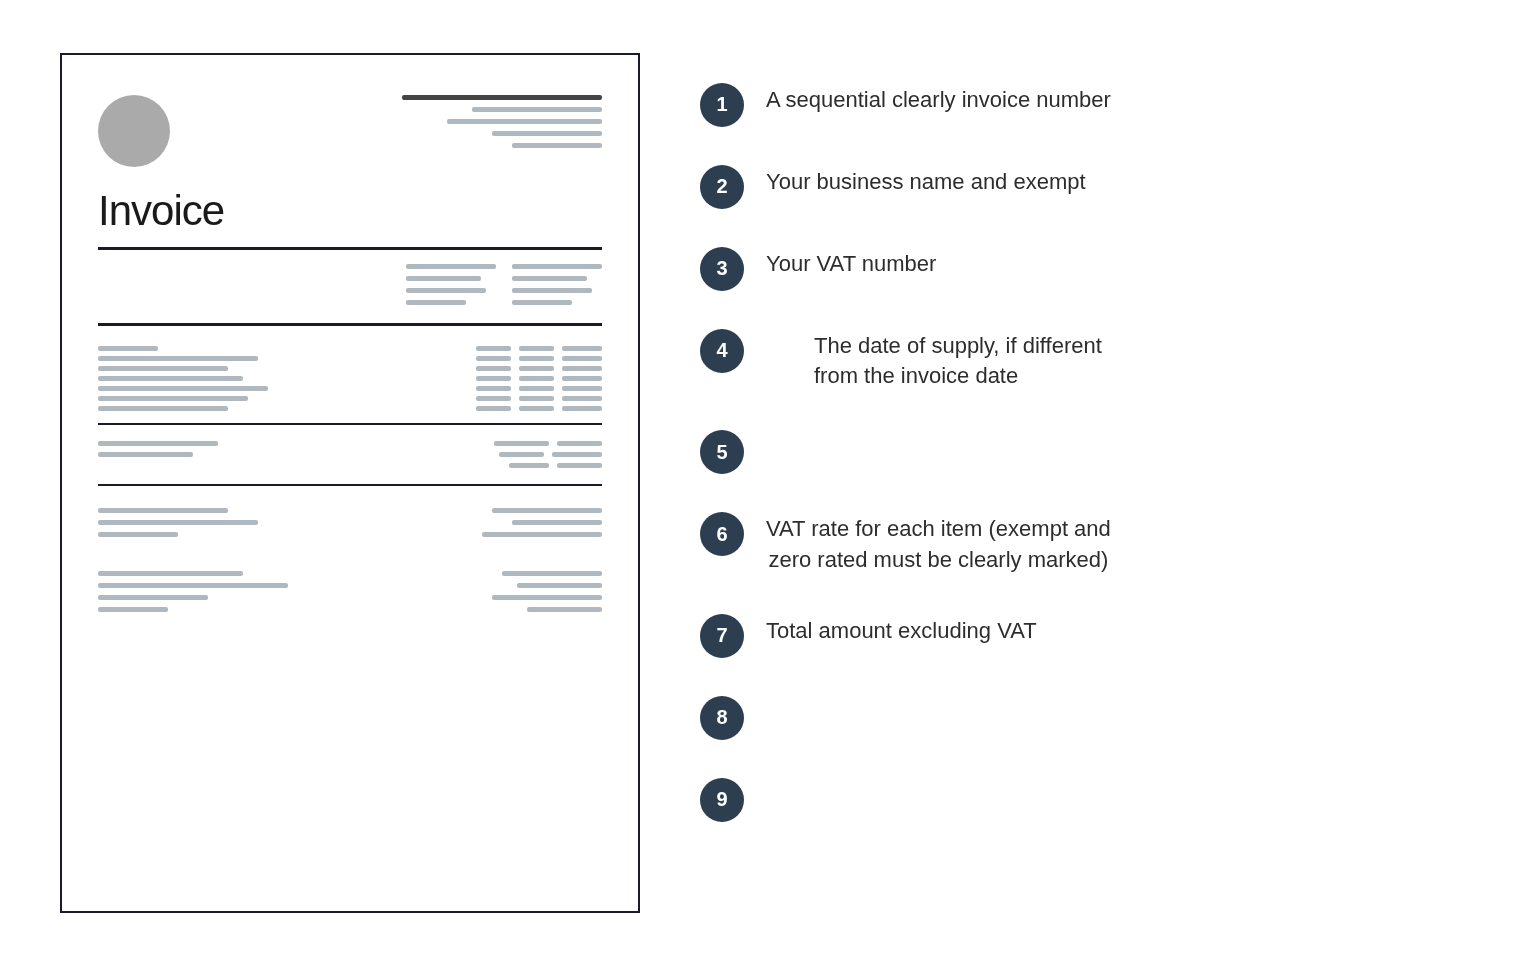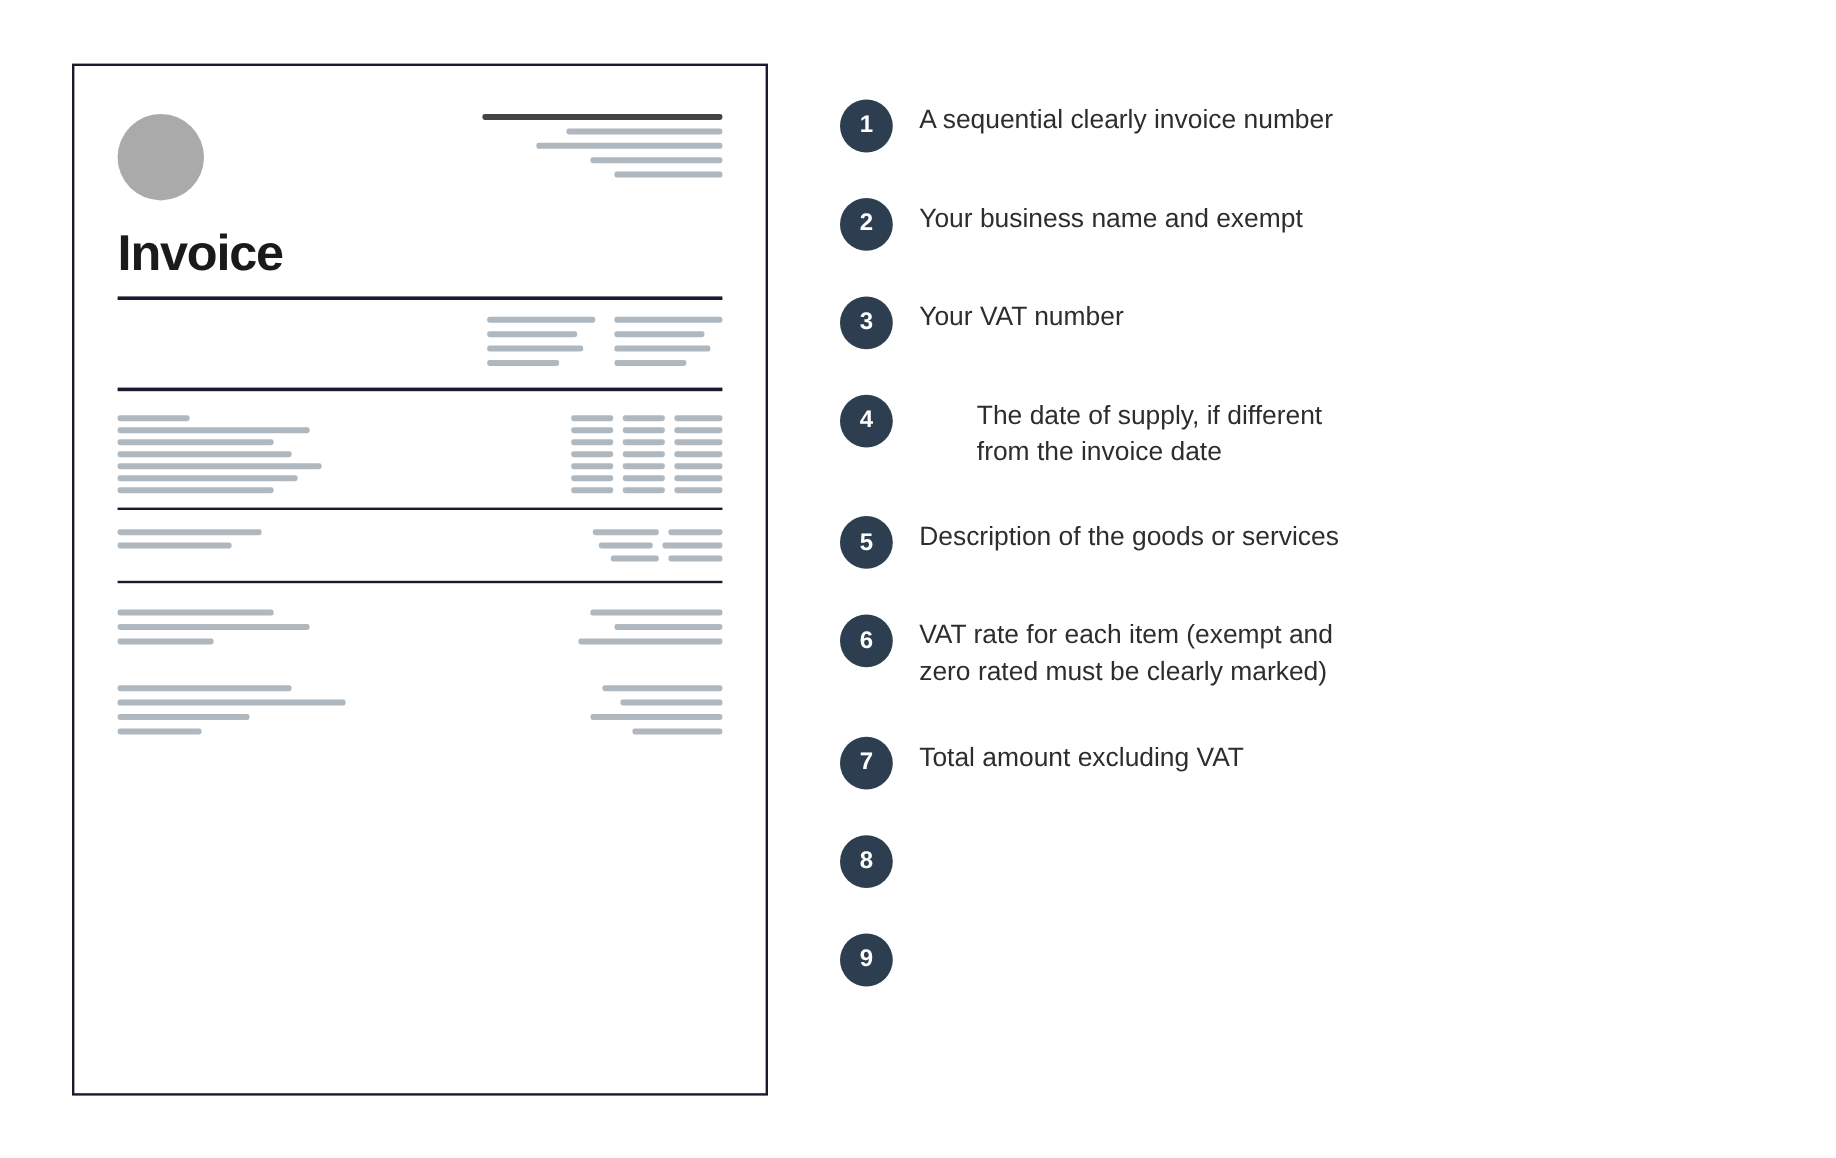--- a/index.html
+++ b/index.html
@@ -56,21 +56,21 @@
       flex-direction: column;
       align-items: flex-end;
       gap: 7px;
       margin-top: 10px;
     }
     .bar { background: #b0b8bf; border-radius: 2px; }
     .bar-dark { background: #444; border-radius: 2px; }
 
     .invoice-title {
       font-size: 42px;
-      font-weight: 700;
+      font-weight: 400;
       color: #1a1a1a;
       margin-top: 10px;
       margin-bottom: 12px;
       letter-spacing: -1px;
     }
     .invoice-divider {
       height: 3px;
       background: #1a1a2e;
       width: 100%;
       margin-bottom: 14px;
@@ -339,25 +339,24 @@
       <div class="list-badge">3</div>
       <div class="list-text">Your VAT number</div>
     </div>
     <div class="list-item">
       <div class="list-badge">4</div>
       <div class="list-text" style="white-space:pre-line;margin-left:48px;">The date of supply, if different
 from the invoice date</div>
     </div>
     <div class="list-item">
       <div class="list-badge">5</div>
-      <div class="list-text">Description of the goods or services</div>
     </div>
     <div class="list-item">
       <div class="list-badge">6</div>
-      <div class="list-text" style="white-space:pre-line;">VAT rate for each item (exempt and
+      <div class="list-text" style="white-space:pre-line;text-align:center;">VAT rate for each item (exempt and
 zero rated must be clearly marked)</div>
     </div>
     <div class="list-item">
       <div class="list-badge">7</div>
       <div class="list-text">Total amount excluding VAT</div>
     </div>
     <div class="list-item">
       <div class="list-badge">8</div>
     </div>
     <div class="list-item">

